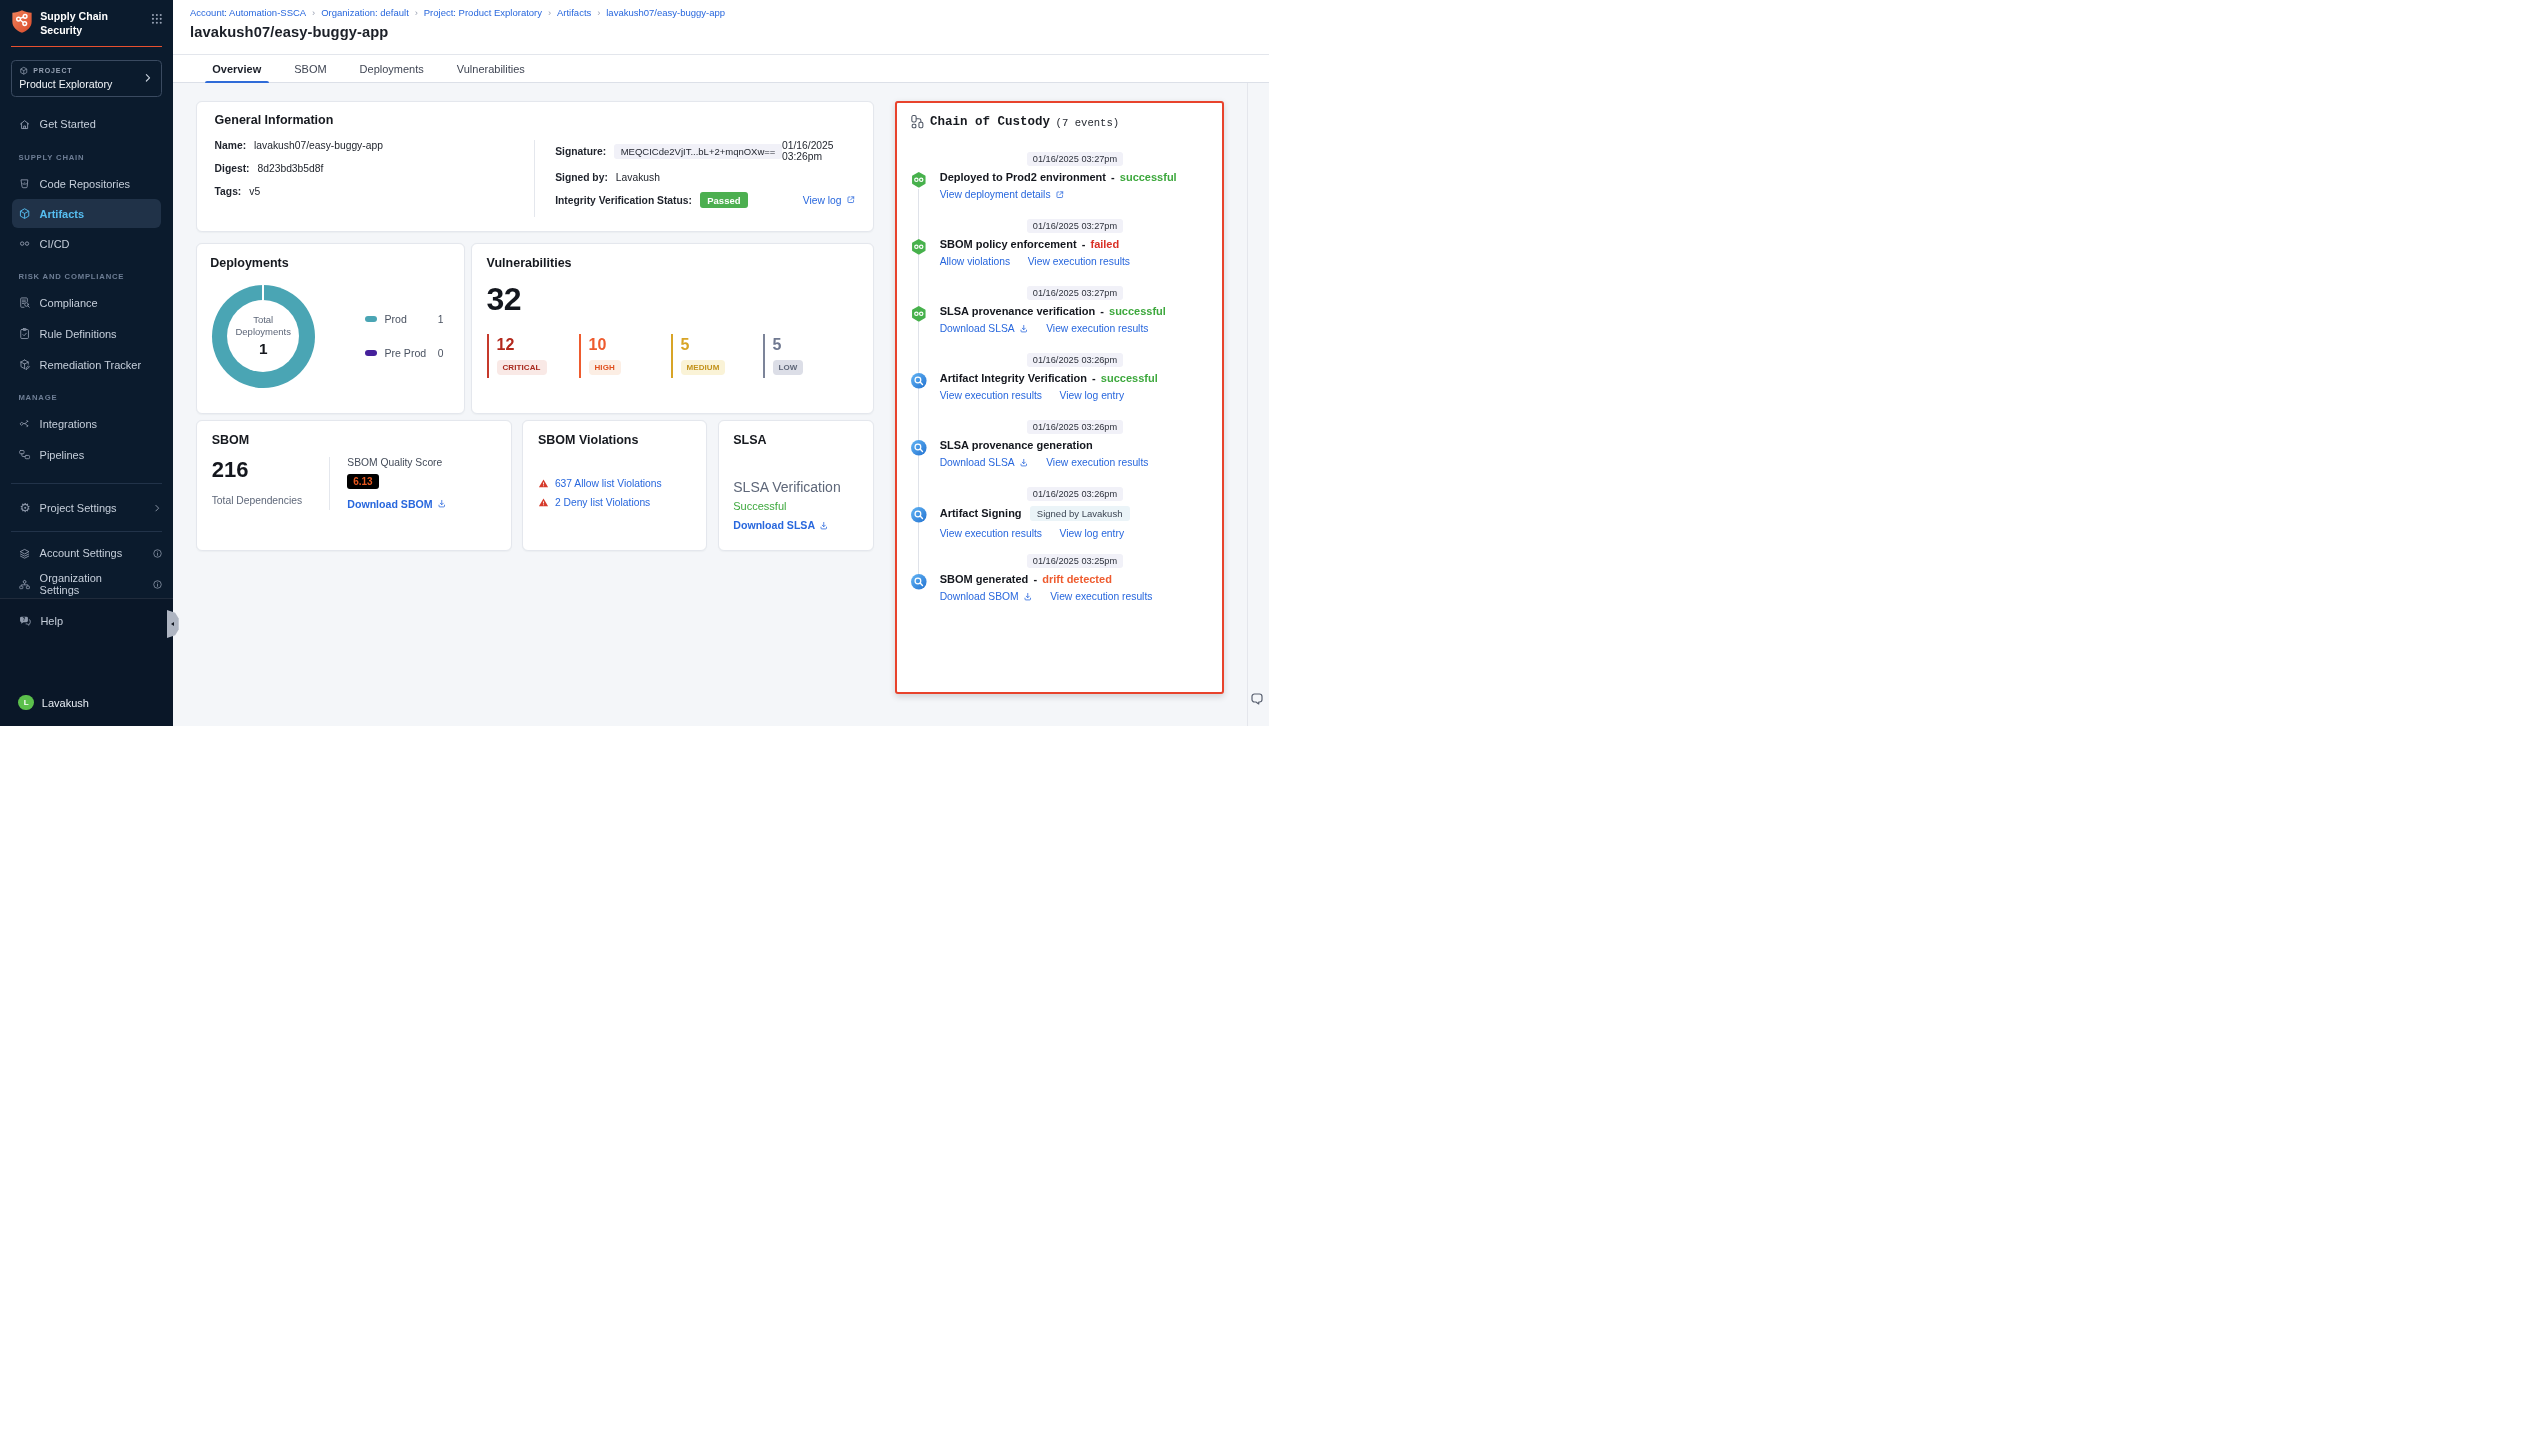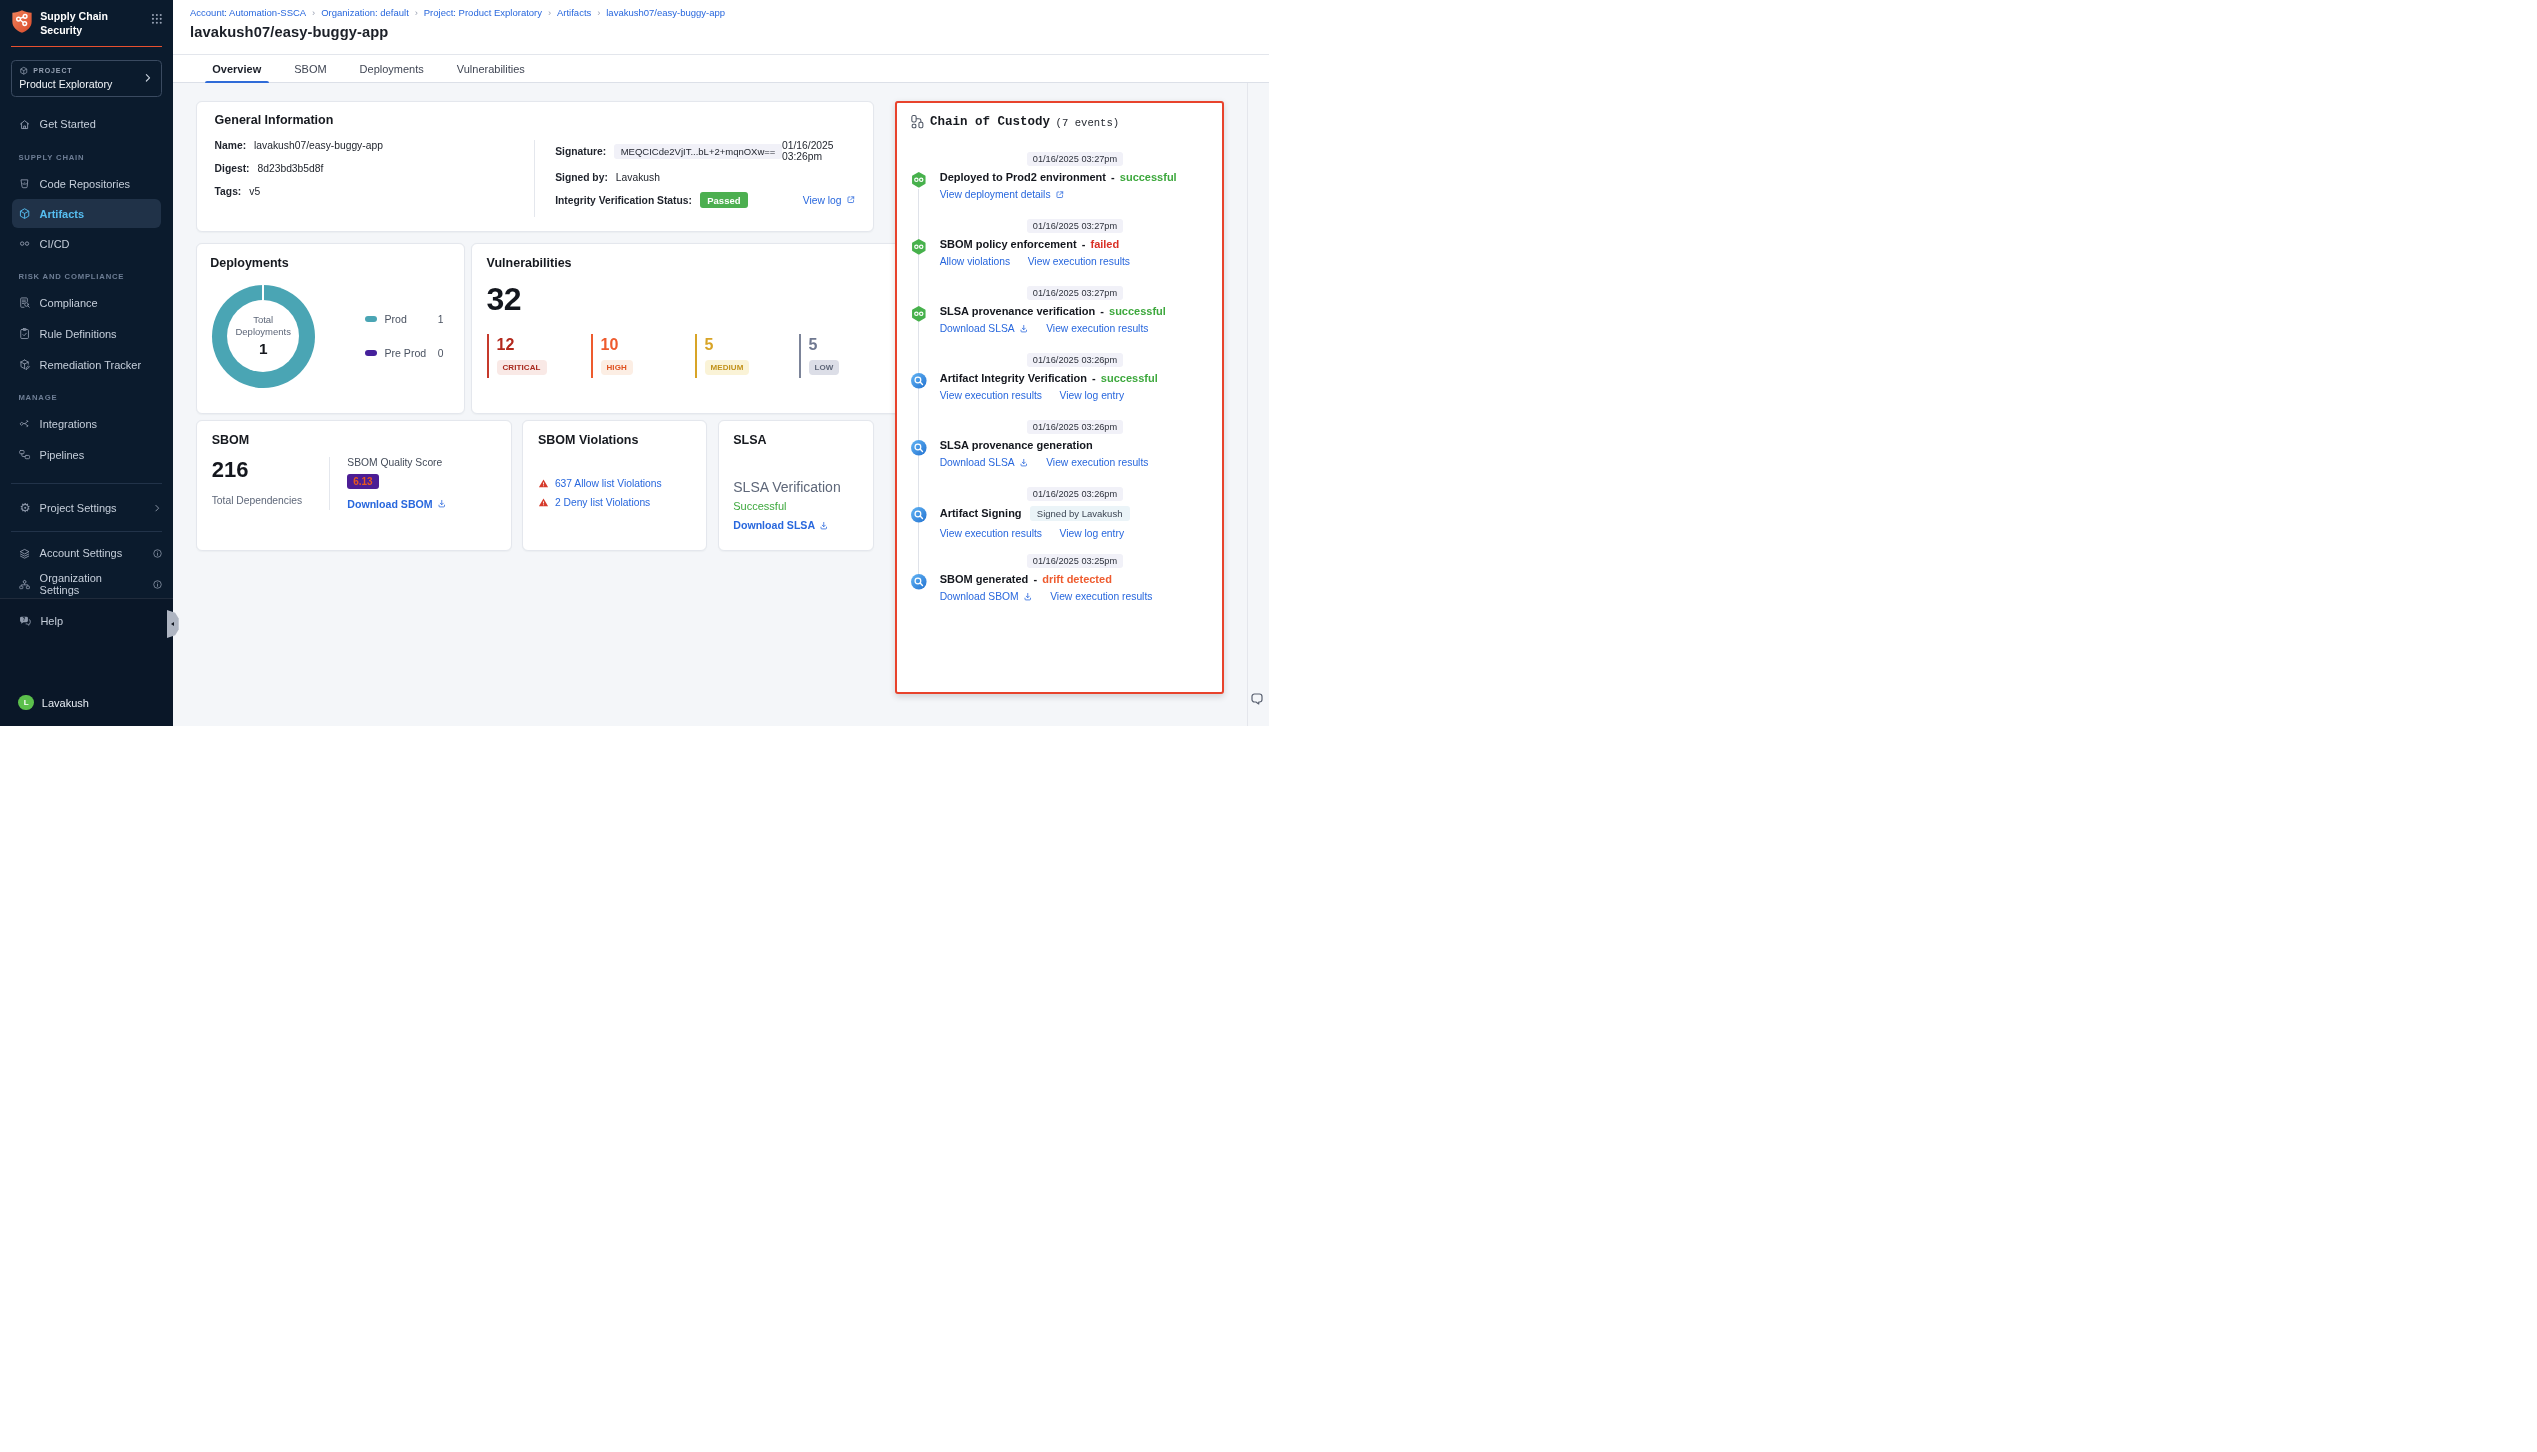--- a/index.html
+++ b/index.html
@@ -91,38 +91,38 @@
   .leg-row + .leg-row { margin-top:22px; }
   .swatch { width:11.7px; height:6.6px; border-radius:3.7px; flex:none; }
   .swatch.teal { background:#4AA5B4; }
   .swatch.purple { background:#45209B; }
   .leg-label { margin-left:7.3px; font-size:10.6px; color:#4A5261; }
   .leg-val { margin-left:auto; font-size:10.3px; color:#4A5261; }
 
   .vuln-card { flex:1; height:171px; padding:11.7px 14.7px; }
   .vuln-total { font-size:32px; font-weight:700; color:#14171E; margin-top:13.2px; letter-spacing:-0.7px; line-height:1; }
   .sev-row { display:flex; margin-top:19px; }
-  .sev { width:104px; border-left:2.6px solid; padding:1.5px 0 2.9px 8px; }
+  .sev { width:92px; border-left:2.6px solid; padding:1.5px 0 2.9px 8px; }
   .sev-num { font-size:16px; font-weight:700; line-height:1.1; }
   .sev-badge { display:inline-block; margin-top:6.6px; font-size:8px; font-weight:700; padding:2.9px 5.9px; border-radius:3.7px; letter-spacing:0.1px; }
   .sev.crit { border-color:#C6392B; } .sev.crit .sev-num { color:#B3281C; } .sev.crit .sev-badge { background:#F9E9E6; color:#A8291D; }
   .sev.high { border-color:#EE5B2E; } .sev.high .sev-num { color:#EE5B2E; } .sev.high .sev-badge { background:#FCEEE4; color:#E0511F; }
   .sev.med  { border-color:#D8A426; } .sev.med .sev-num  { color:#D8A426; } .sev.med .sev-badge  { background:#FAF3D7; color:#C2921B; }
   .sev.low  { border-color:#7C8499; } .sev.low .sev-num  { color:#6F7890; } .sev.low .sev-badge  { background:#DCDEE7; color:#5E6678; }
 
   
   .row3 { display:flex; gap:10.3px; }
   .sbom-card { width:316px; height:131px; padding:11.7px 14.7px; flex:none; }
   .sbom-body { display:flex; margin-top:10.3px; }
   .sbom-left { width:117px; }
   .sbom-total { font-size:22px; font-weight:700; color:#14171E; }
   .sbom-total-label { font-size:10.3px; color:#5E6779; margin-top:11.7px; }
   .sbom-div { border-left:0.7px solid #E4E7ED; margin-right:17.6px; }
   .score-label { font-size:10.3px; color:#434B59; }
-  .score-badge { display:inline-block; margin-top:5.9px; background:#4c1d95; color:#E8581F; font-size:10px; font-weight:700; padding:2.2px 5.9px; border-radius:2.9px; }
+  .score-badge { display:inline-block; margin-top:5.9px; background:#000000; color:#E8581F; font-size:10px; font-weight:700; padding:2.2px 5.9px; border-radius:2.9px; }
   .dl-link { margin-top:8.8px; font-size:10.6px; font-weight:600; display:flex; }
   .viol-card { width:185px; height:131px; padding:11.7px 14.7px; flex:none; }
   .viol-rows { margin-top:31px; }
   .viol-row { display:flex; align-items:center; gap:5.9px; margin-bottom:8px; font-size:10.3px; }
   .tri { width:11px; height:11px; flex:none; }
   .slsa-card { flex:1; height:131px; padding:11.7px 14.7px; }
   .slsa-vlabel { margin-top:32px; font-size:14px; color:#5E6779; }
   .slsa-status { margin-top:5.1px; font-size:11px; color:#3DA83D; font-weight:500; }
   .slsa-dl { margin-top:7.3px; font-size:10.6px; font-weight:600; display:flex; }
 

